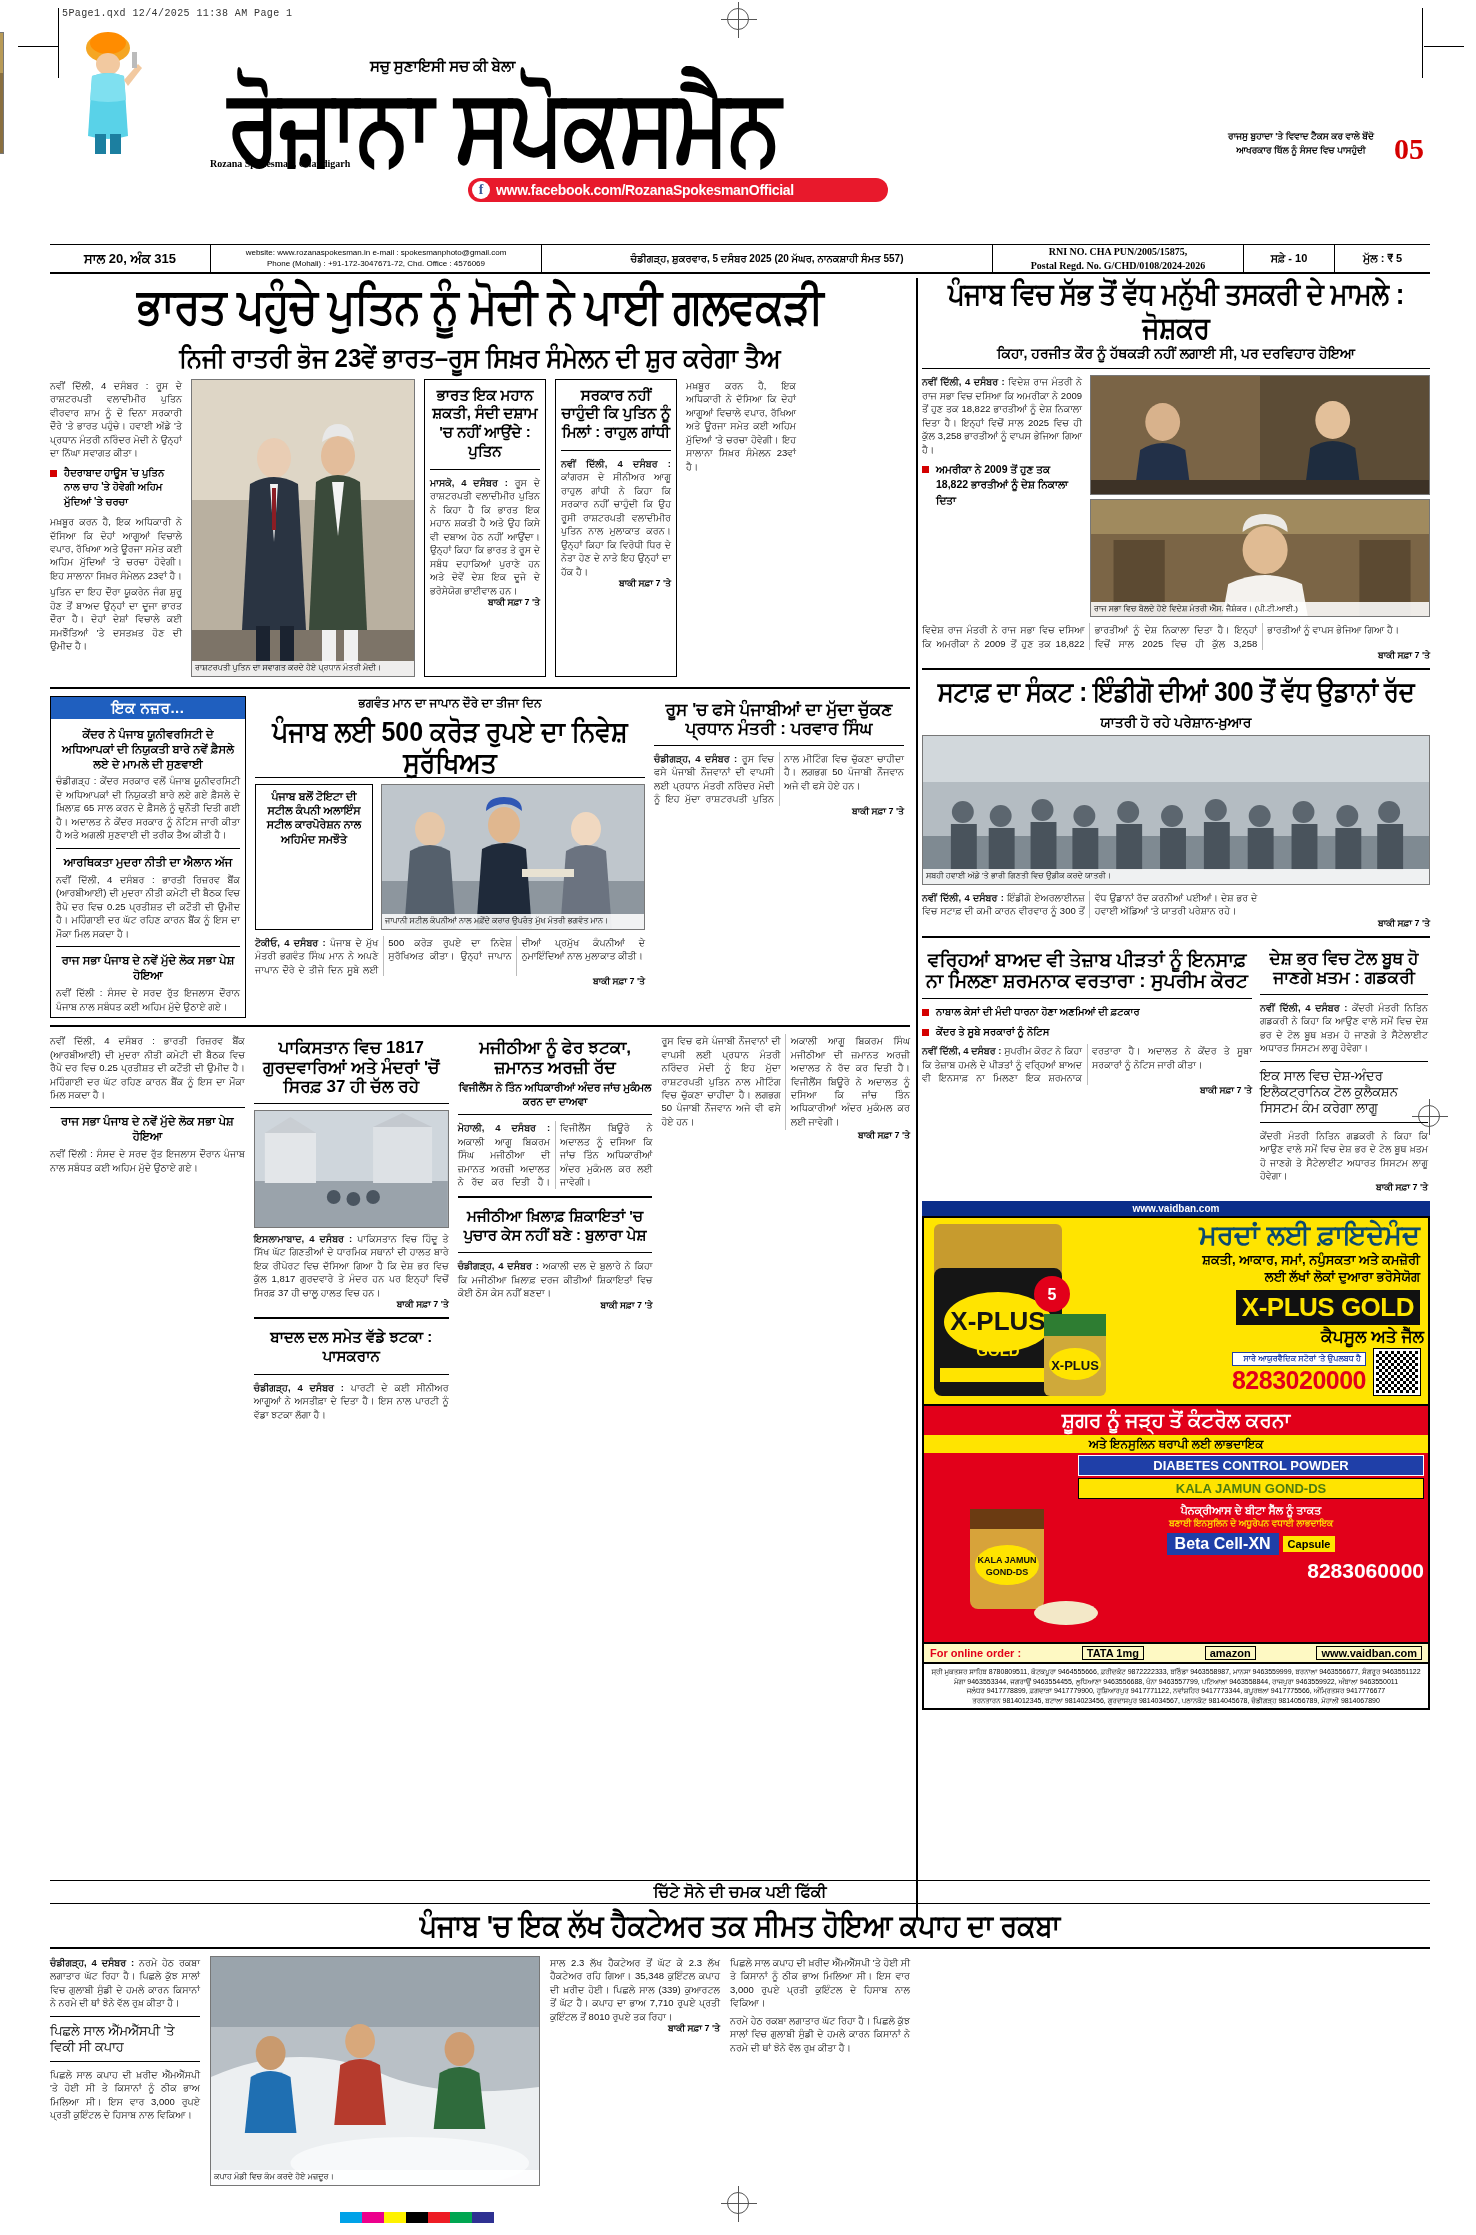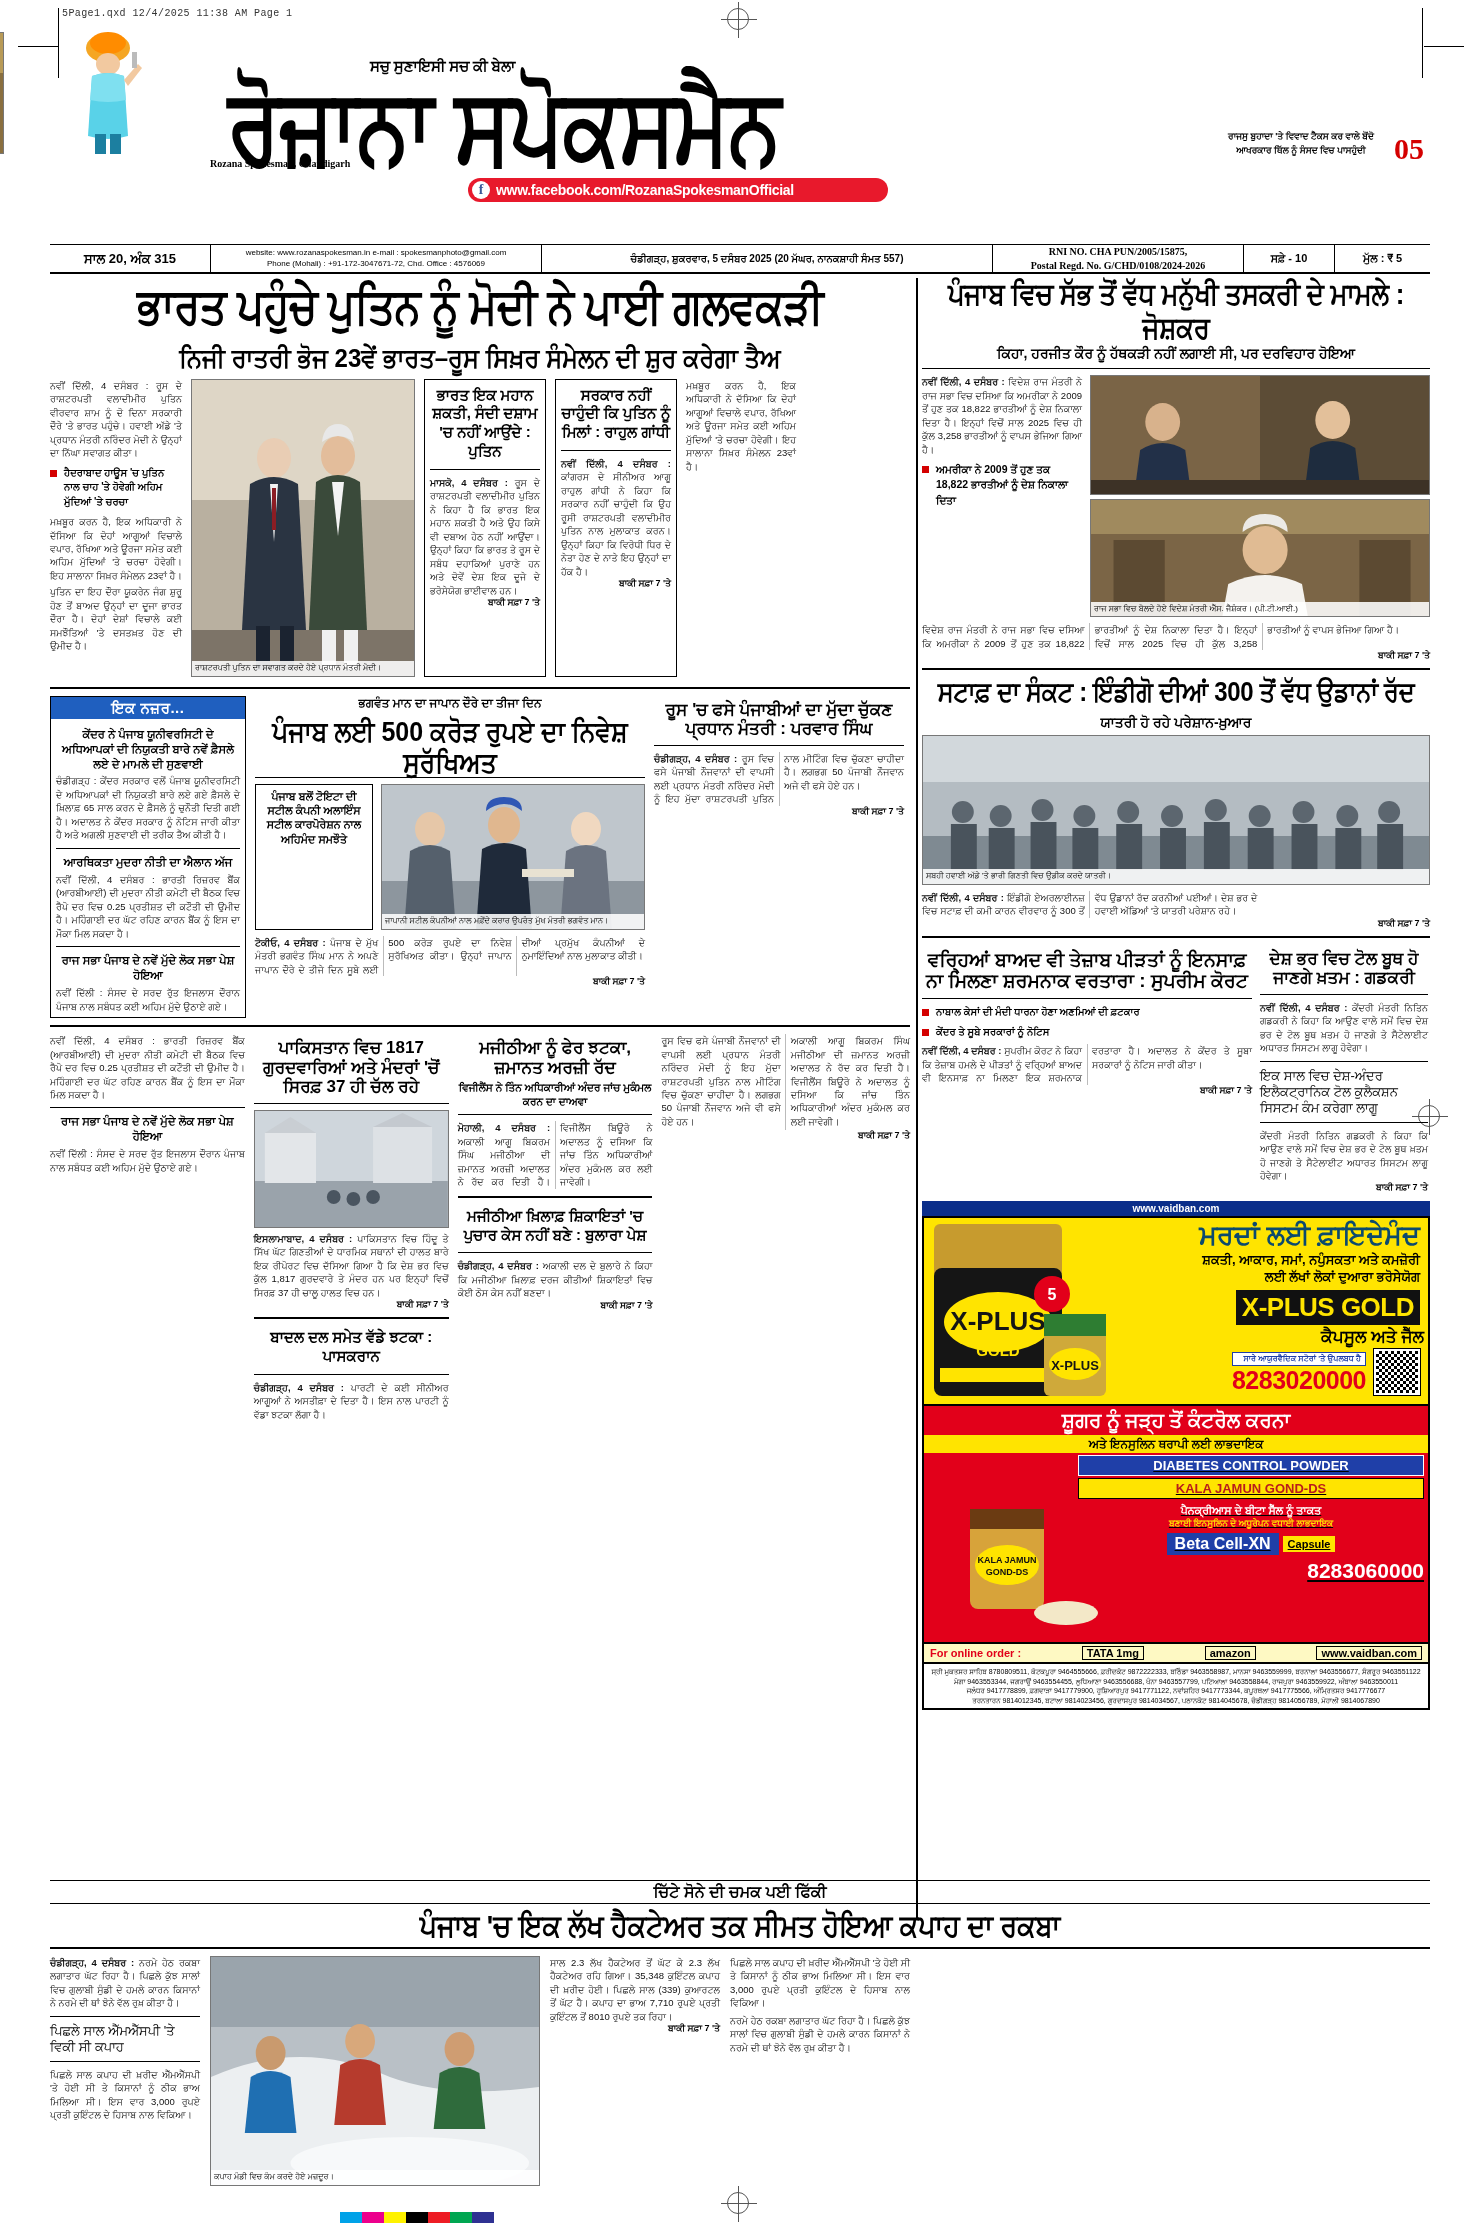--- a/index.html
+++ b/index.html
@@ -233,21 +233,21 @@
   }
   .ad-red-band {
     background: #e2001a; color: #fff; font-size: 20px; font-weight: bold;
     text-align: center; padding: 3px 0;
   }
   .ad-yellow-band {
     background: #ffe400; color: #000; font-size: 12px; font-weight: bold;
     text-align: center; padding: 2px 0;
   }
   .ad-white-band {
-    background: #fff; color: #b91c1c; font-size: 11px; font-weight: bold;
+    background: #fff; color: #4d7c0f; font-size: 11px; font-weight: bold;
     text-align: center; padding: 2px 0; border: 1px solid #000;
   }
   .ad-order-row {
     background: #fef9c3; display: flex; align-items: center;
     justify-content: space-between; font-size: 11px; font-weight: bold;
     padding: 2px 6px; border-top: 1px solid #000;
   }
   .ad-numbers {
     background: #fff; font-size: 7px; line-height: 1.35; color: #000;
     padding: 3px 4px; text-align: center; font-family: "Liberation Sans", sans-serif;
@@ -752,21 +752,21 @@
                 <rect width="150" height="186" fill="#e2001a"></rect>
                 <rect x="14" y="56" width="74" height="100" rx="8" fill="#d7a33a"></rect>
                 <rect x="14" y="56" width="74" height="20" fill="#6b3b12"></rect>
                 <ellipse cx="51" cy="112" rx="32" ry="20" fill="#ffe400"></ellipse>
                 <text x="51" y="110" font-size="9" font-weight="bold" text-anchor="middle" fill="#111" font-family="Liberation Sans, sans-serif">KALA JAMUN</text>
                 <text x="51" y="122" font-size="9" font-weight="bold" text-anchor="middle" fill="#111" font-family="Liberation Sans, sans-serif">GOND-DS</text>
                 <ellipse cx="110" cy="160" rx="32" ry="12" fill="#f3e8c8"></ellipse>
               </svg>
             </div>
 
-            <div style="flex:1;padding:2px 4px;text-decoration:underline;">
+            <div style="flex:1;padding:2px 4px;">
               <div class="ad-white-band" style="background:#1f3fa8;color:#fff;border-color:#fff;font-size:13px;">DIABETES CONTROL POWDER</div>
               <div class="ad-white-band" style="background:#ffe400;border-color:#000;font-size:13px;margin-top:2px;">KALA JAMUN GOND-DS</div>
               <div style="color:#fff;font-size:11px;font-weight:bold;text-align:center;margin-top:4px;line-height:1.3;">ਪੈਨਕ੍ਰੀਆਸ ਦੇ ਬੀਟਾ ਸੈੱਲ ਨੂੰ ਤਾਕਤ</div>
               <div style="color:#ffe400;font-size:9px;font-weight:bold;text-align:center;line-height:1.3;">ਬਣਾਈ ਇਨਸੁਲਿਨ ਦੇ ਅਧੂਰੇਪਨ ਵਧਾਈ ਲਾਭਦਾਇਕ</div>
               <div style="display:flex;align-items:center;justify-content:center;gap:4px;margin-top:4px;">
                 <span style="background:#1f3fa8;color:#fff;font-size:16px;font-weight:bold;padding:2px 8px;">Beta Cell-XN</span>
                 <span style="background:#ffe400;color:#000;font-size:11px;font-weight:bold;padding:2px 5px;">Capsule</span>
               </div>
               <div style="color:#fff;font-size:21px;font-weight:bold;text-align:right;margin-top:4px;">8283060000</div>
             </div>

